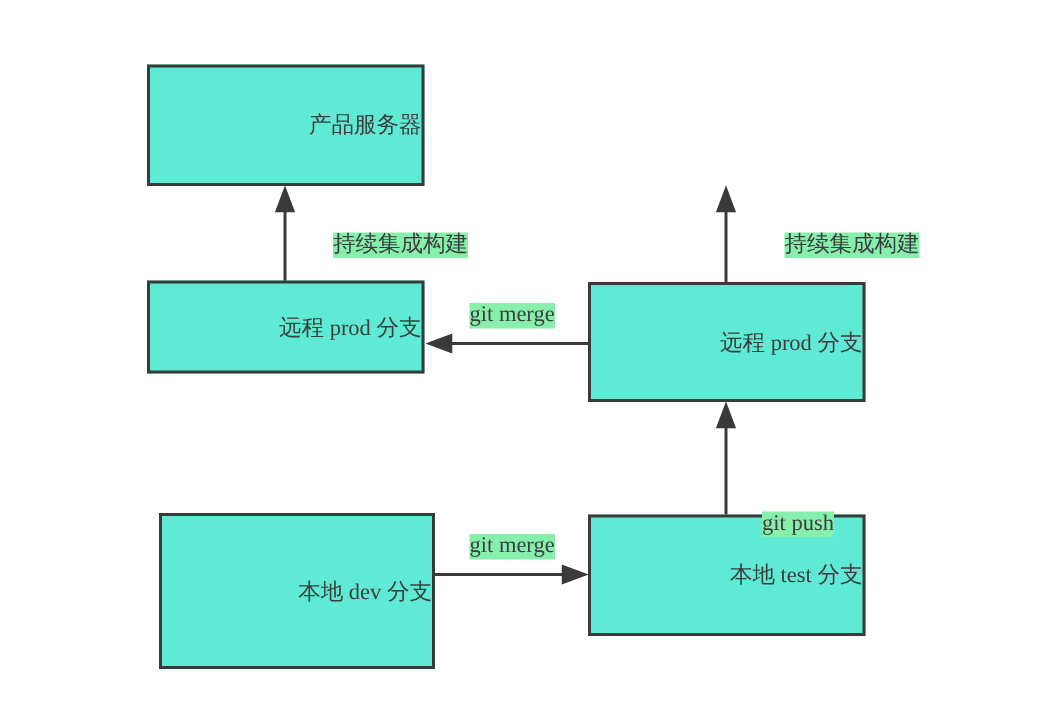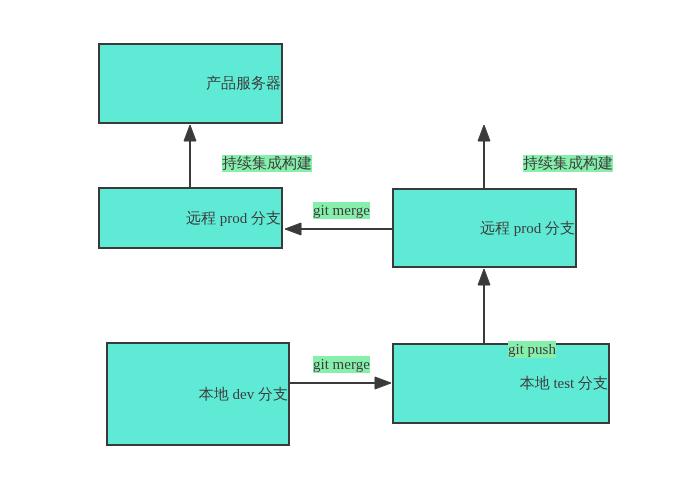--- a/index.html
+++ b/index.html
@@ -50,21 +50,21 @@
     line-height: 17px;
     white-space: nowrap;
     background: #86efac;
   }
   
   .n0 { left: 98px;  top: 43px;  width: 185px; height: 81px; }
   .n1 { left: 392px; top: 43px;  width: 185px; height: 81px; }
   .n2 { left: 98px;  top: 187px; width: 185px; height: 62px; }
   .n3 { left: 392px; top: 188px; width: 185px; height: 80px; }
   .n4 { left: 106px; top: 342px; width: 184px; height: 104px; }
-  .n5 { left: 392px; top: 343px; width: 218px; height: 81px; }
+  .n5 { left: 392px; top: 343px; width: 185px; height: 81px; }
   
   .l0 { left: 222px; top: 155px; }
   .l1 { left: 523px; top: 155px; }
   .l2 { left: 313px; top: 202px; }
   .l3 { left: 508px; top: 301px; margin-top: 40px; }
   .l4 { left: 313px; top: 356px; }
 </style>
 </head>
 <body>
 

